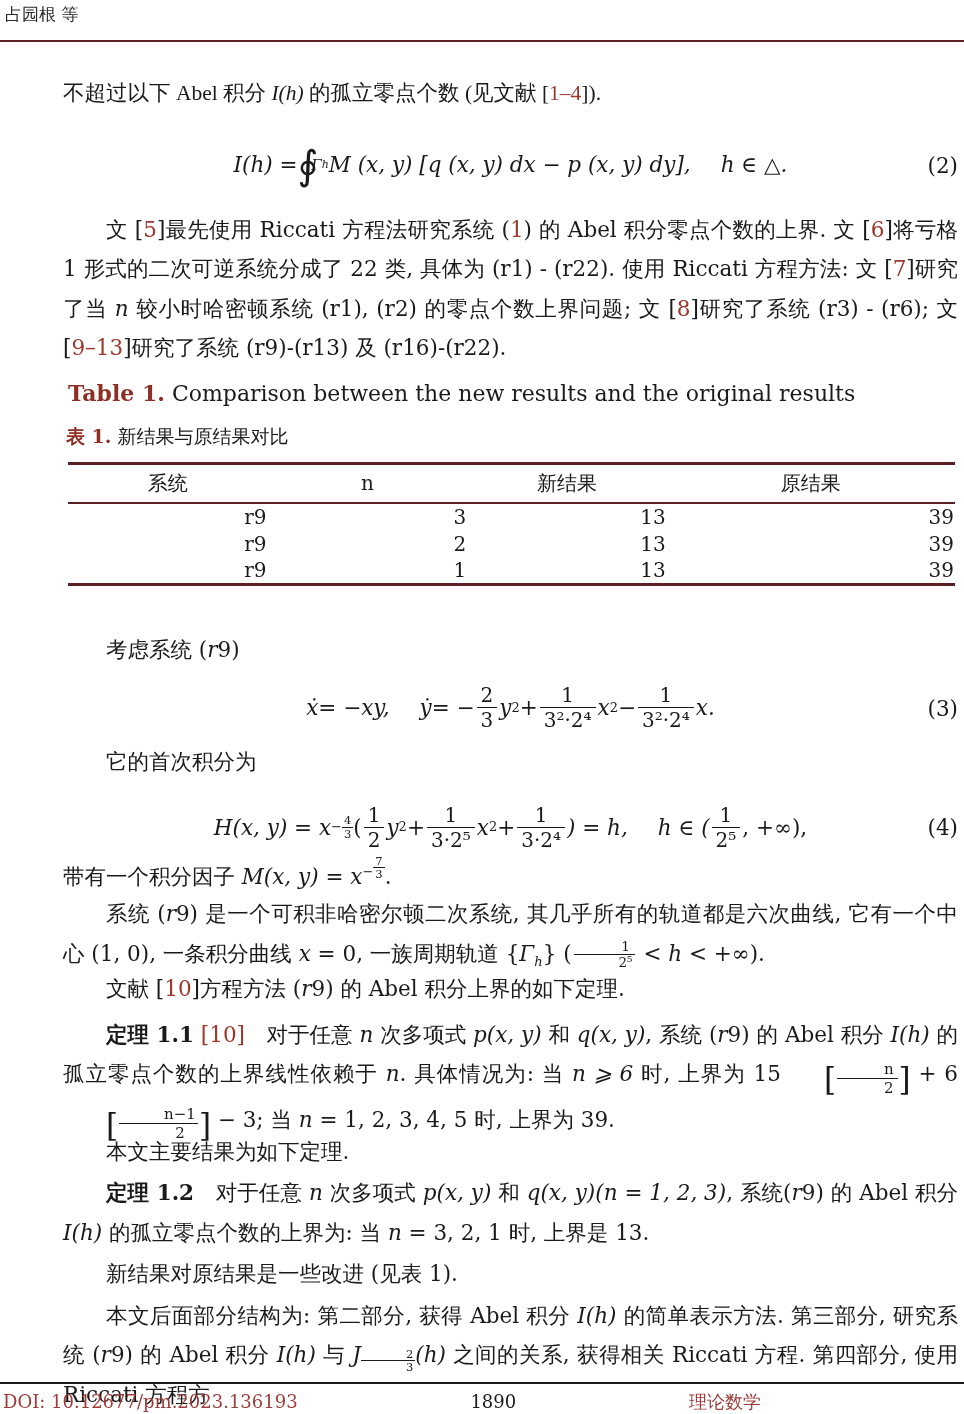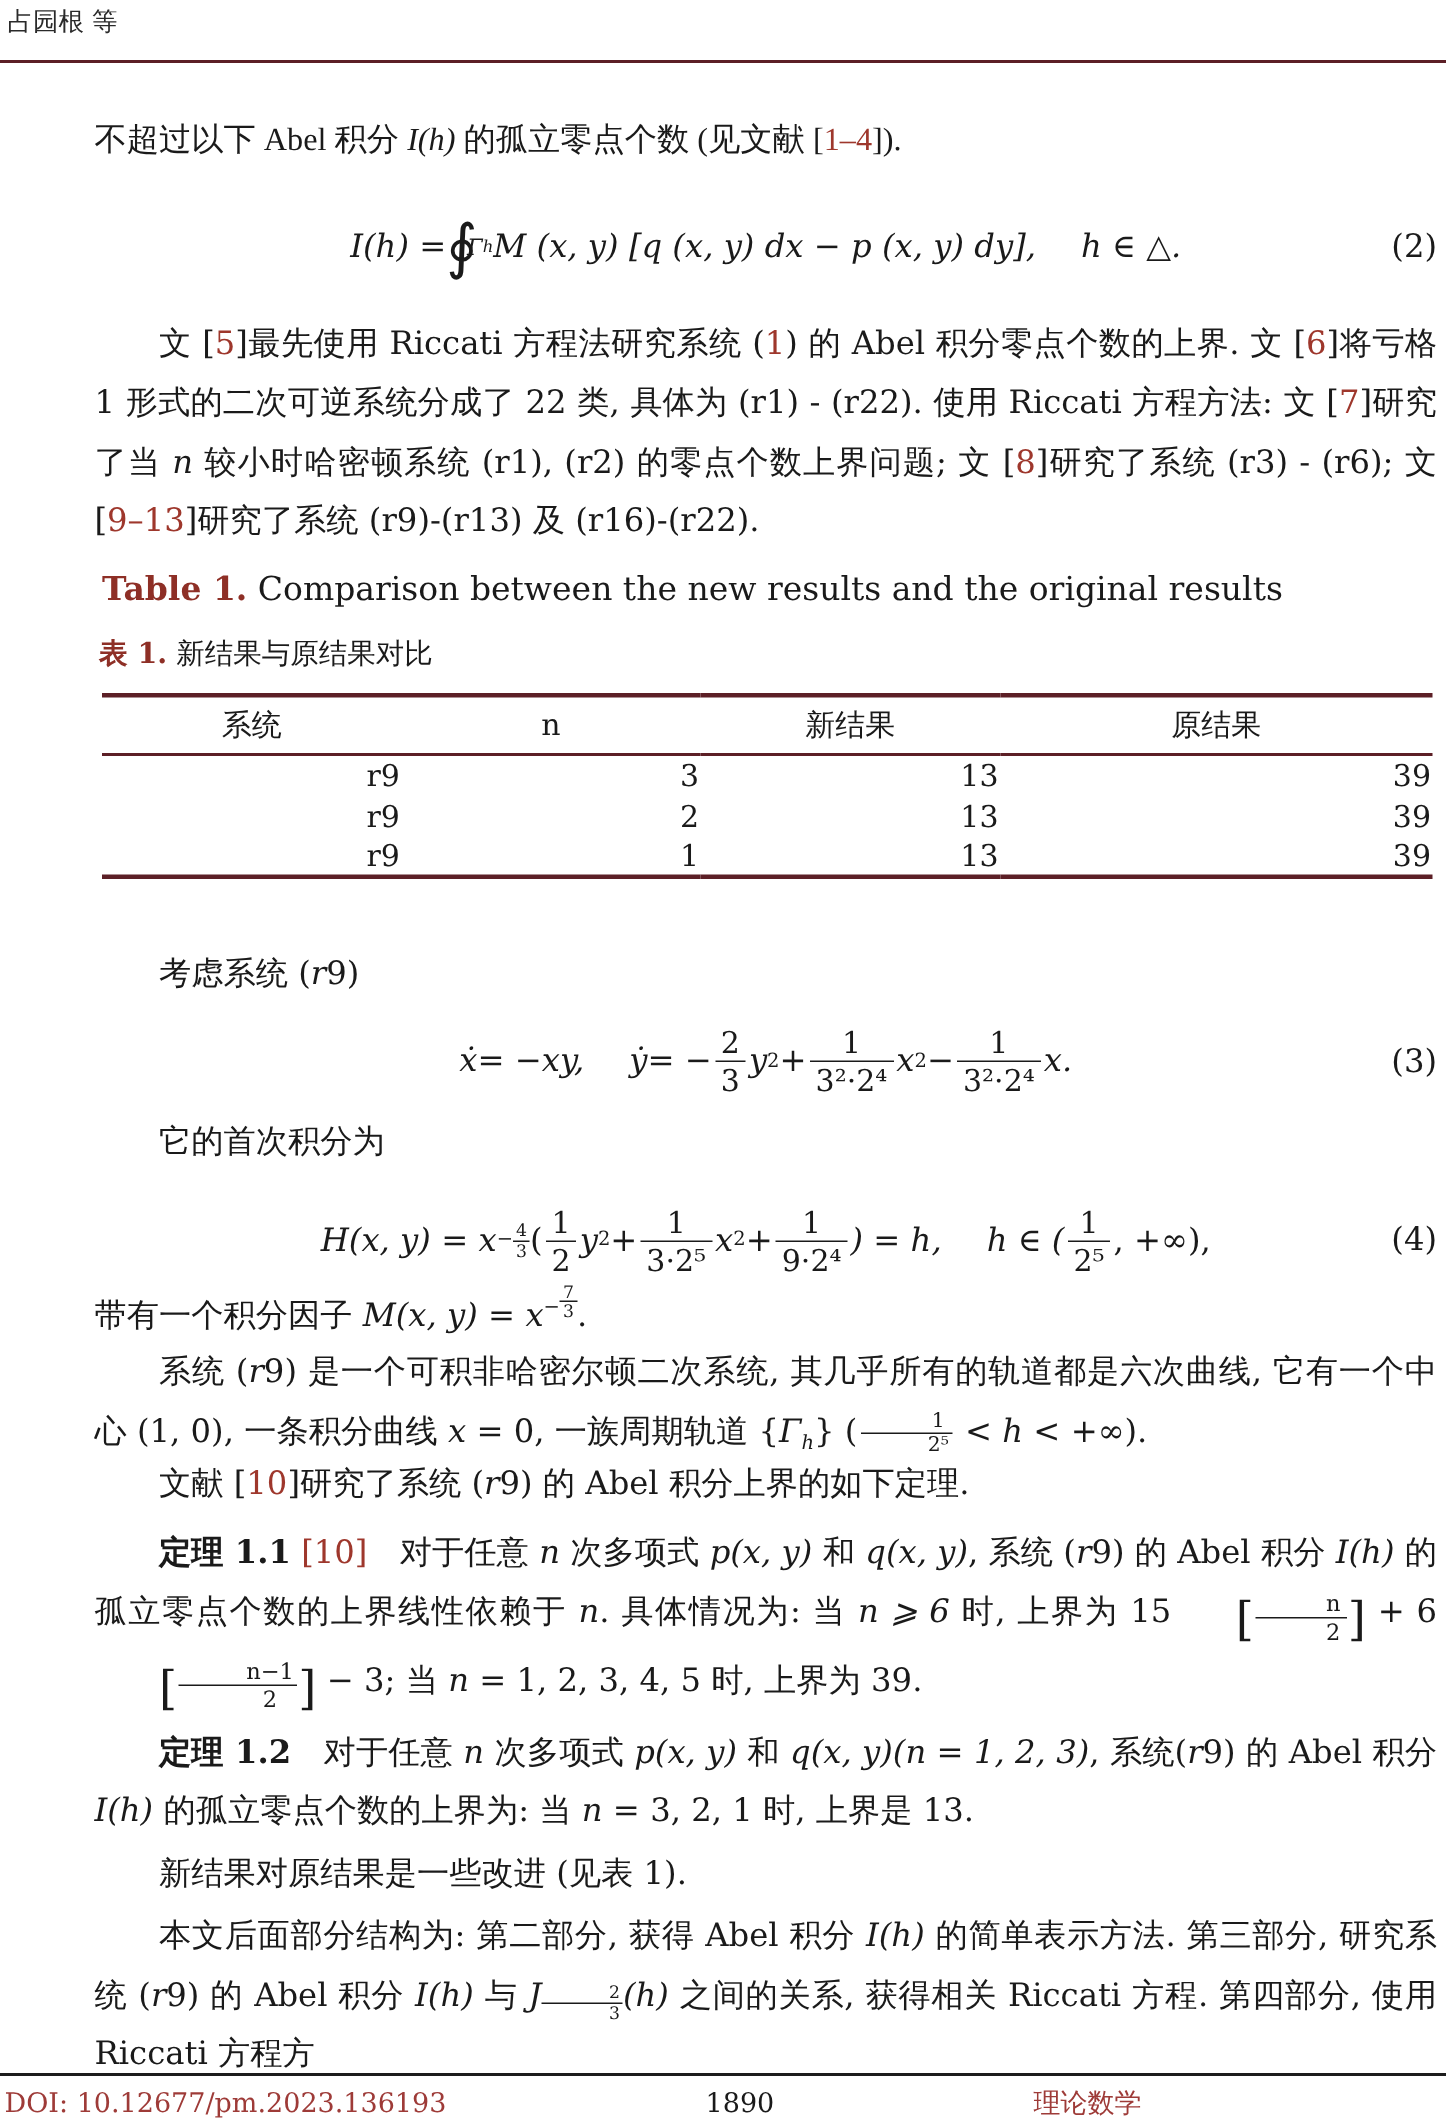--- a/index.html
+++ b/index.html
@@ -202,42 +202,43 @@
         <span class="rm"> + </span>
         <span class="frac">
           <span class="num">1</span>
           <span class="den">3·2⁵</span>
         </span>
         <span class="it">x</span>
         <sup>2</sup>
         <span class="rm"> + </span>
         <span class="frac">
           <span class="num">1</span>
-          <span class="den">9·2⁴</span>
+          <span class="den">3·2⁴</span>
         </span>
         <span class="it">) = h,</span>
         <span class="gap"></span>
         <span class="it">h ∈ (</span>
         <span class="frac">
           <span class="num">1</span>
           <span class="den">2⁵</span>
         </span>
         <span class="rm">, +∞),</span>
       </span>
     <span class="eq-tag">(4)</span>
   </div>
 
   <p class="body" id="p6"><span class="cn">带有一个积分因子 </span><span class="it">M(x, y) = x</span><sup>−</sup><span class="supfrac"><span class="num">7</span><span class="den">3</span></span><span class="rm">.</span></p>
 
   <p class="body indent" id="p7"><span class="cn">系统 (</span><span class="it">r</span><span class="cn">9) 是一个可积非哈密尔顿二次系统, 其几乎所有的轨道都是六次曲线, 它有一个中心 (1, 0), 一条积分曲线 </span><span class="it">x</span><span class="cn"> = 0, 一族周期轨道 {</span><span class="it">Γ</span><sub>h</sub><span class="cn">} (</span><span class="ifrac"><span class="num">1</span><span class="den">2⁵</span></span><span class="it"> &lt; h &lt; </span><span class="rm">+∞).</span></p>
 
-  <p class="body indent" id="p8"><span class="cn">文献 [</span><span class="ref">10</span><span class="cn">]研究了系统 (</span><span class="it">r</span><span class="cn">9) 的 Abel 积分上界的如下定理.</span></p>
+  <p class="body indent" id="p8"><span class="cn">文献 [</span><span class="ref">10</span><span class="cn">]方程方法 (</span><span class="it">r</span><span class="cn">9) 的 Abel 积分上界的如下定理.</span></p>
 
   <p class="body indent" id="thm11"><span class="bold">定理 1.1</span><span class="cn"> </span><span class="ref">[10]</span><span class="cn">　对于任意 </span><span class="it">n</span><span class="cn"> 次多项式 </span><span class="it">p(x, y)</span><span class="cn"> 和 </span><span class="it">q(x, y)</span><span class="cn">, 系统 (</span><span class="it">r</span><span class="cn">9) 的 Abel 积分 </span><span class="it">I(h)</span><span class="cn"> 的孤立零点个数的上界线性依赖于 </span><span class="it">n</span><span class="cn">. 具体情况为: 当 </span><span class="it">n ⩾ 6</span><span class="cn"> 时, 上界为 15</span><span class="bwrap"><span class="bigbr">[</span><span class="frac"><span class="num">n</span><span class="den">2</span></span><span class="bigbr">]</span></span><span class="rm"> + 6</span><span class="bwrap"><span class="bigbr">[</span><span class="frac"><span class="num">n−1</span><span class="den">2</span></span><span class="bigbr">]</span></span><span class="cn"> − 3; 当 </span><span class="it">n</span><span class="cn"> = 1, 2, 3, 4, 5 时, 上界为 39.</span></p>
 
+  <p class="body indent" id="p9"><span class="cn">本文主要结果为如下定理.</span></p>
 
   <p class="body indent" id="thm12"><span class="bold">定理 1.2</span><span class="cn">　对于任意 </span><span class="it">n</span><span class="cn"> 次多项式 </span><span class="it">p(x, y)</span><span class="cn"> 和 </span><span class="it">q(x, y)(n = 1, 2, 3)</span><span class="cn">, 系统(</span><span class="it">r</span><span class="cn">9) 的 Abel 积分 </span><span class="it">I(h)</span><span class="cn"> 的孤立零点个数的上界为: 当 </span><span class="it">n</span><span class="cn"> = 3, 2, 1 时, 上界是 13.</span></p>
 
   <p class="body indent" id="p10"><span class="cn">新结果对原结果是一些改进 (见表 1).</span></p>
 
   <p class="body indent" id="p11"><span class="cn">本文后面部分结构为: 第二部分, 获得 Abel 积分 </span><span class="it">I(h)</span><span class="cn"> 的简单表示方法.  第三部分, 研究系统 (</span><span class="it">r</span><span class="cn">9) 的 Abel 积分 </span><span class="it">I(h)</span><span class="cn"> 与 </span><span class="it">J</span><span class="subfrac"><span class="num">2</span><span class="den">3</span></span><span class="it">(h)</span><span class="cn"> 之间的关系, 获得相关 Riccati 方程.  第四部分, 使用 Riccati 方程方</span></p>
 
 </div>
 
 <div class="foot-rule"></div>

